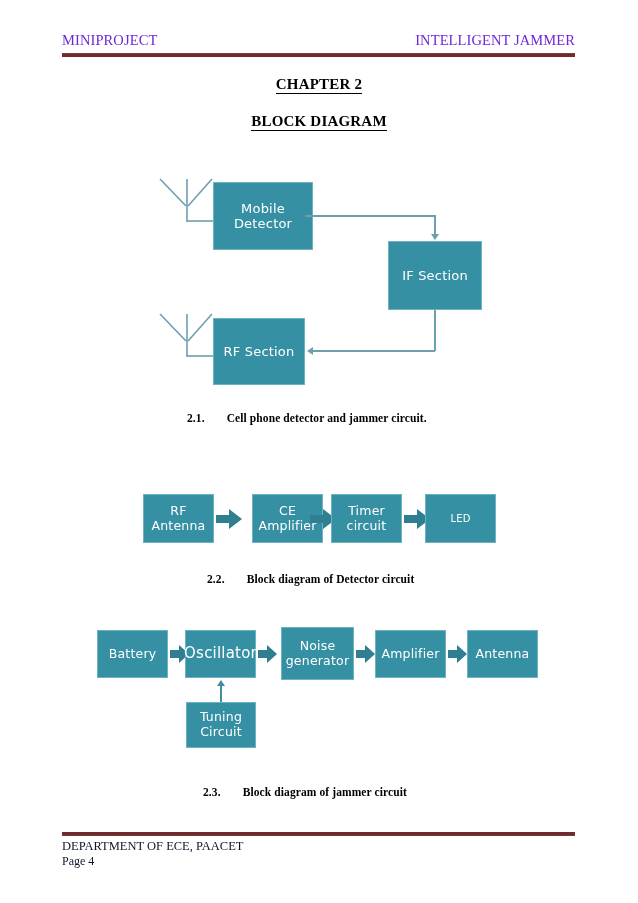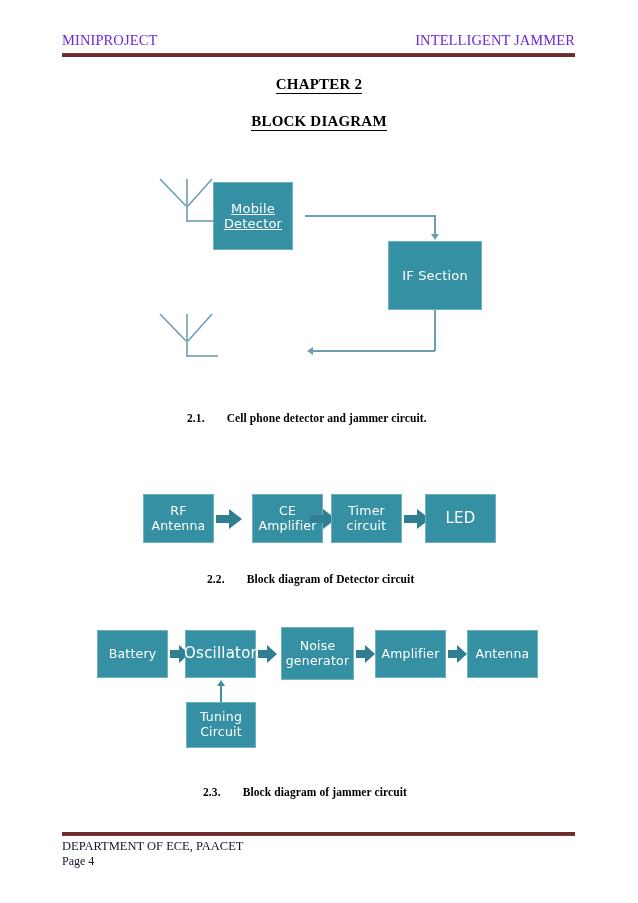--- a/index.html
+++ b/index.html
@@ -174,21 +174,21 @@
 
   <div class="diagram" id="fig1" style="left:0;top:0;width:638px;height:400px;">
 
     <svg class="antenna" style="left:158px;top:176px;" width="62" height="52">
       <line x1="2" y1="3" x2="28" y2="30" stroke="#6d9fae" stroke-width="1.6"></line>
       <line x1="54" y1="3" x2="30" y2="30" stroke="#6d9fae" stroke-width="1.6"></line>
       <line x1="29" y1="3" x2="29" y2="46" stroke="#6d9fae" stroke-width="1.6"></line>
       <line x1="29" y1="45" x2="60" y2="45" stroke="#6d9fae" stroke-width="1.6"></line>
     </svg>
 
-    <div class="blk" style="left:213px;top:182px;width:80px;height:68px;font-size:13px;text-decoration:underline;">
+    <div class="blk" style="left:213px;top:182px;width:100px;height:68px;font-size:13px;">
       <span class="lbl">Mobile<br>Detector</span>
     </div>
 
     <div class="ln-h" style="left:305px;top:215px;width:131px;"></div>
     <div class="ln-v" style="left:434px;top:215px;height:22px;"></div>
     <div class="arrowhead ah-down" style="left:431px;top:234px;"></div>
 
     <div class="blk" style="left:388px;top:241px;width:94px;height:69px;font-size:13px;">
       <span class="lbl">IF Section</span>
     </div>
@@ -197,20 +197,23 @@
     <div class="ln-h" style="left:313px;top:350px;width:122px;"></div>
     <div class="arrowhead ah-left" style="left:307px;top:347px;"></div>
 
     <svg class="antenna" style="left:158px;top:311px;" width="62" height="52">
       <line x1="2" y1="3" x2="28" y2="30" stroke="#6d9fae" stroke-width="1.6"></line>
       <line x1="54" y1="3" x2="30" y2="30" stroke="#6d9fae" stroke-width="1.6"></line>
       <line x1="29" y1="3" x2="29" y2="46" stroke="#6d9fae" stroke-width="1.6"></line>
       <line x1="29" y1="45" x2="60" y2="45" stroke="#6d9fae" stroke-width="1.6"></line>
     </svg>
 
+    <div class="blk" style="left:213px;top:318px;width:92px;height:67px;font-size:13px;">
+      <span class="lbl">RF Section</span>
+    </div>
   </div>
 
   <div class="caption" id="caption-1"><span class="cap-num">2.1.</span><span>Cell phone detector and jammer circuit.</span></div>
 
   <div class="diagram" id="fig2" style="left:0;top:0;width:638px;height:60px;">
 
     <div class="blk" style="left:143px;top:494px;width:71px;height:49px;font-size:12.5px;">
       <span class="lbl">RF<br>Antenna</span>
     </div>
 
@@ -227,21 +230,21 @@
     </svg>
 
     <div class="blk" style="left:331px;top:494px;width:71px;height:49px;font-size:12.5px;">
       <span class="lbl">Timer<br>circuit</span>
     </div>
 
     <svg class="fatarrow" style="left:404px;top:508px;" width="28" height="22">
       <path d="M0,7 L13,7 L13,1 L26,11 L13,21 L13,15 L0,15 Z" fill="#2f7e91"></path>
     </svg>
 
-    <div class="blk" style="left:425px;top:494px;width:71px;height:49px;font-size:15px;">
+    <div class="blk" style="left:425px;top:494px;width:71px;height:49px;font-size:10px;">
       <span class="lbl">LED</span>
     </div>
   </div>
 
   <div class="caption" id="caption-2"><span class="cap-num">2.2.</span><span>Block diagram of Detector circuit</span></div>
 
   <div class="diagram" id="fig3" style="left:0;top:0;width:638px;height:130px;">
 
     <div class="blk" style="left:97px;top:630px;width:71px;height:48px;font-size:12.5px;">
       <span class="lbl">Battery</span>

